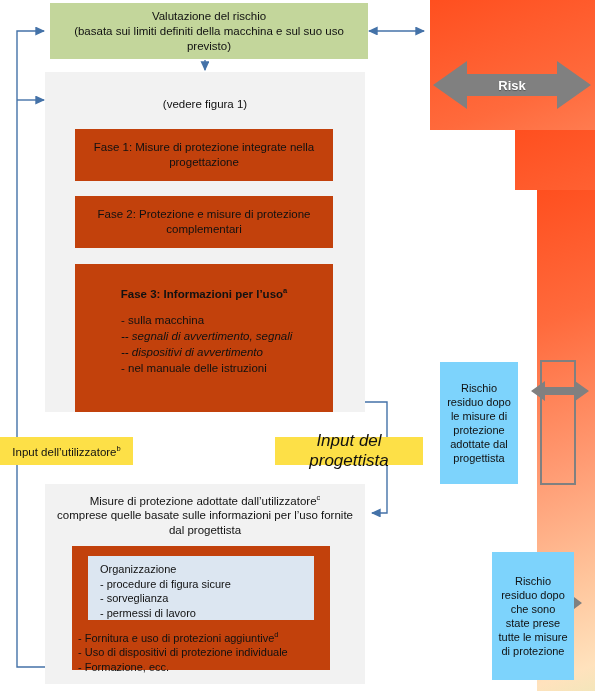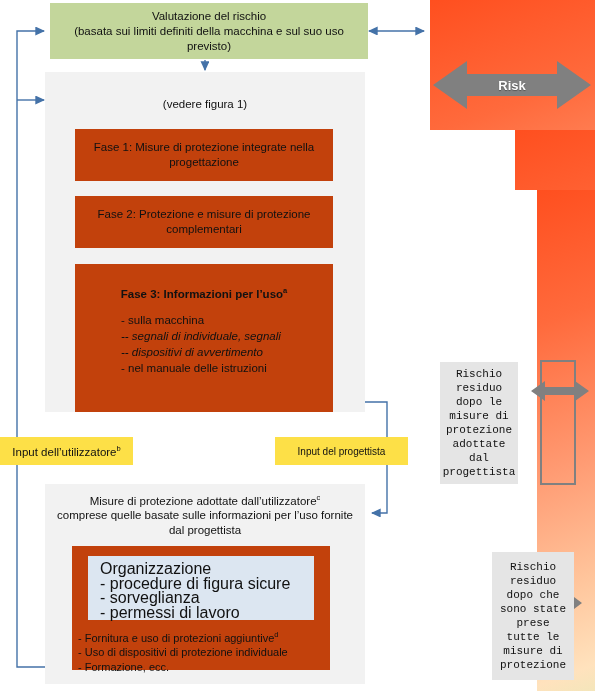--- a/index.html
+++ b/index.html
@@ -39,50 +39,50 @@
     left:540px;top:360px;width:36px;height:125px;
     border:2px solid #808080;box-sizing:border-box;
   }
 
   
   .box{box-sizing:border-box;display:flex;align-items:center;justify-content:center;text-align:center;}
   .green{background:#c3d69b;}
   .grey{background:#f2f2f2;}
   .white{background:#c2410c;}
   .beige{background:#fde047;}
-  .lightblue{background:#e5e5e5;font-family:Liberation Mono, monospace;}
+  .lightblue{background:#7dd3fc;}
   .paleblue{background:#dce6f1;}
 
   #risk-assessment{left:50px;top:3px;width:318px;height:56px;font-size:11.5px;line-height:15px;padding:12px 6px;justify-content:center;}
   #designer-measures-panel{left:45px;top:72px;width:320px;height:340px;}
   #designer-measures-title{
     position:absolute;left:0;top:8px;width:320px;height:34px;
     display:flex;align-items:center;justify-content:center;text-align:center;
     font-size:11.5px;line-height:15px;
   }
   #phase1{left:75px;top:129px;width:258px;height:52px;font-size:11.5px;line-height:15px;padding:0 10px;}
   #phase2{left:75px;top:196px;width:258px;height:52px;font-size:11.5px;line-height:15px;padding:0 10px;}
   #phase3{left:75px;top:264px;width:258px;height:126px;display:block;padding:22px 0 0 0;}
   #phase3 .p3title{text-align:center;font-size:11.5px;margin-bottom:12px;font-weight:bold;}
   #phase3 .p3list{padding-left:46px;font-size:11.5px;line-height:16px;text-align:left;}
   #phase3 .p3list .it{font-style:italic;}
 
   #input-user{left:0;top:437px;width:133px;height:28px;font-size:11.5px;}
-  #input-designer{left:275px;top:437px;width:133px;height:28px;font-size:10px;}
+  #input-designer{left:275px;top:437px;width:148px;height:28px;font-size:17px;font-style:italic;}
 
   #user-measures-panel{left:45px;top:484px;width:320px;height:200px;}
   #user-measures-title{
     position:absolute;left:0;top:7px;width:320px;height:46px;
     display:flex;align-items:center;justify-content:center;text-align:center;
     font-size:11.5px;line-height:15px;
   }
   #user-measures-inner{left:72px;top:546px;width:258px;height:124px;display:block;padding:0;}
   #org-block{
     position:absolute;left:16px;top:10px;width:226px;height:64px;
-    padding:6px 0 0 12px;box-sizing:border-box;font-size:16px;line-height:14.5px;text-align:left;
+    padding:6px 0 0 12px;box-sizing:border-box;font-size:11px;line-height:14.5px;text-align:left;
   }
   #user-extra-list{
     position:absolute;left:6px;top:82px;width:250px;
     font-size:11px;line-height:14.5px;text-align:left;
   }
 
   #residual-designer-box{left:440px;top:362px;width:78px;height:122px;font-size:11px;line-height:14px;padding:0 4px;}
   #residual-all-box{left:492px;top:552px;width:82px;height:128px;font-size:11px;line-height:14px;padding:0 6px;}
 
   sup{font-size:7.5px;vertical-align:super;}
@@ -167,21 +167,21 @@
 <div class="abs box white" id="phase2">
   <span>Fase 2: Protezione e misure di protezione complementari</span>
 </div>
 
 <div class="abs white" id="phase3">
   <div class="p3title">
     <span>Fase 3: Informazioni per l’uso</span><sup>a</sup>
   </div>
   <div class="p3list">
     <div>- sulla macchina</div>
-    <div class="it">-- segnali di individuale, segnali</div>
+    <div class="it">-- segnali di avvertimento, segnali</div>
     <div class="it">-- dispositivi di avvertimento</div>
     <div>- nel manuale delle istruzioni</div>
   </div>
 </div>
 
 <div class="abs box beige" id="input-user">
   <span>
     <span>Input dell’utilizzatore</span><sup>b</sup>
   </span>
 </div>

